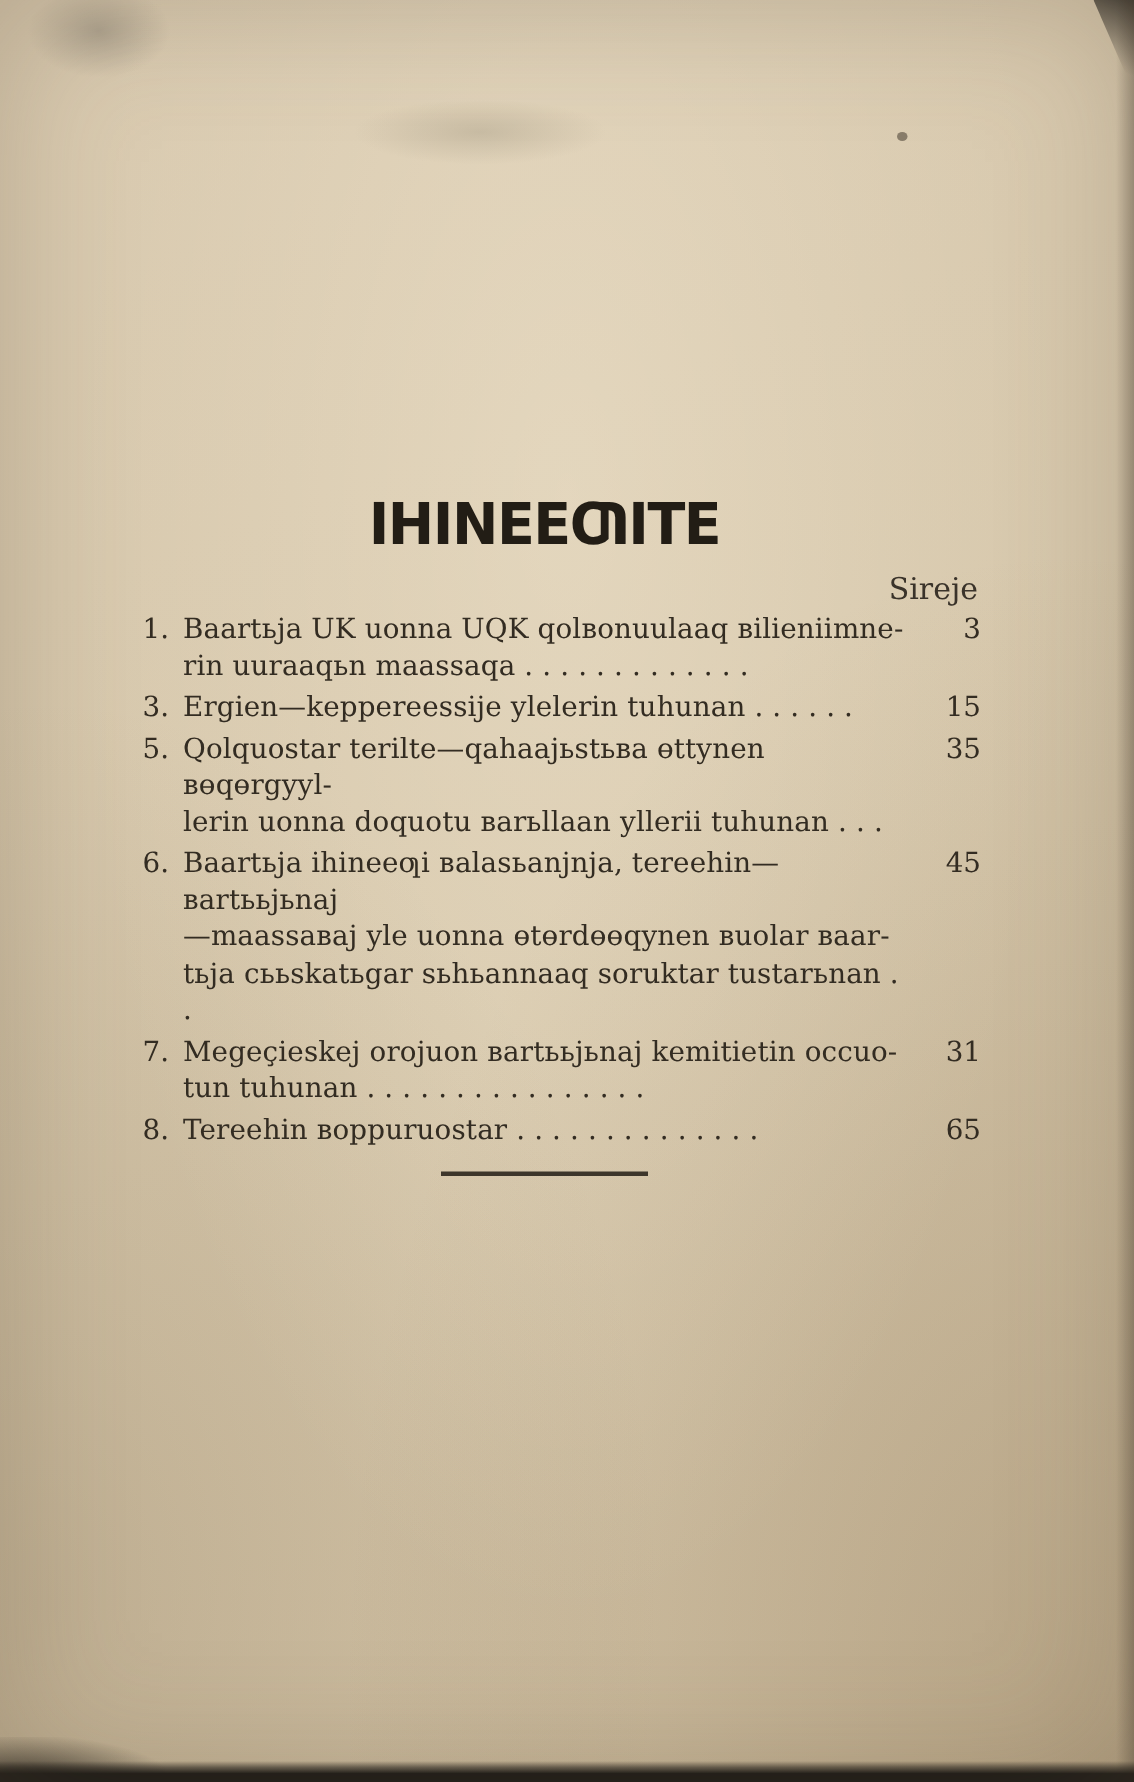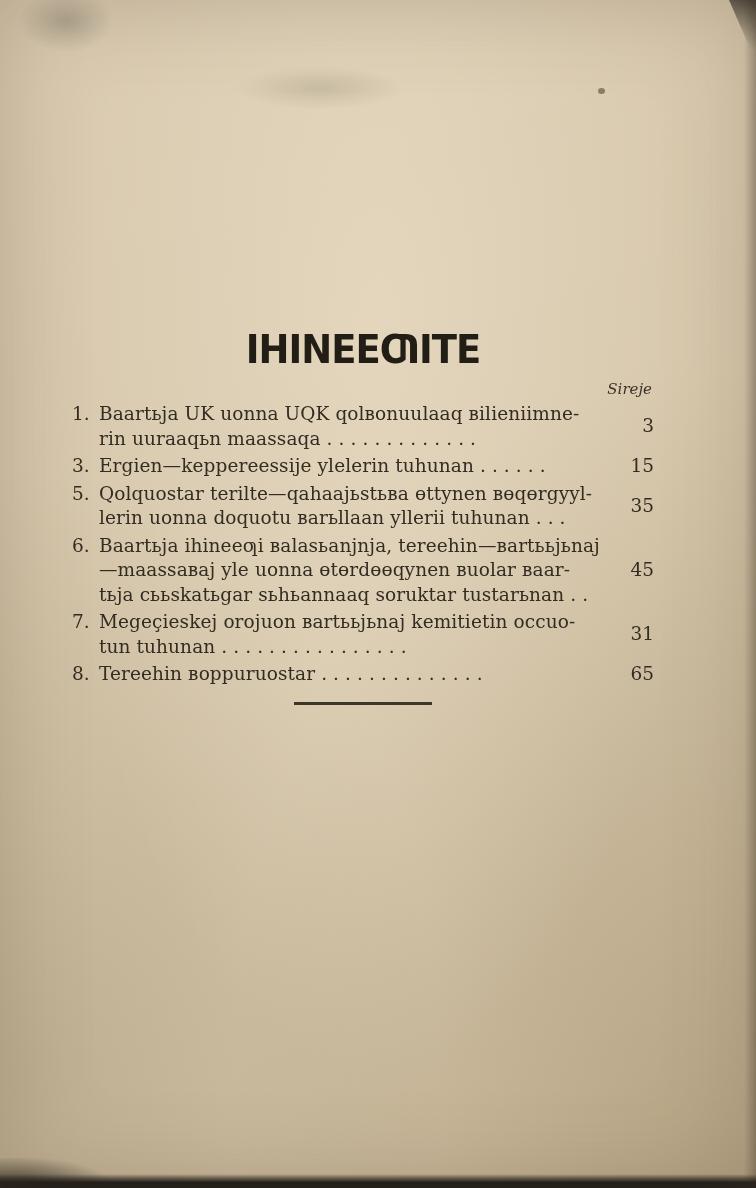--- a/index.html
+++ b/index.html
@@ -73,32 +73,32 @@
     font-family: "DejaVu Sans", "Liberation Sans", sans-serif;
     font-weight: 700;
     font-size: 37px;
     letter-spacing: -1px;
     color: #221d15;
     transform: scaleY(1.04);
   }
   .sireje {
     margin-top: 9px;
     text-align: right;
-    font-style: italic;
-    font-size: 15px;
+    font-size: 20px;
     padding-right: 2px;
     color: #3a332a;
   }
   .entries {
     margin-top: 4px;
   }
   .entry {
     display: flex;
-    align-items: center;
+    align-items: flex-start;
     margin-bottom: 3px;
+    margin-left: 23px;
   }
   .entry-text {
     flex: 1;
     font-size: 18.5px;
     line-height: 24.5px;
     padding-left: 27px;
     text-indent: -27px;
     letter-spacing: 0.1px;
   }
   .entry-num {

